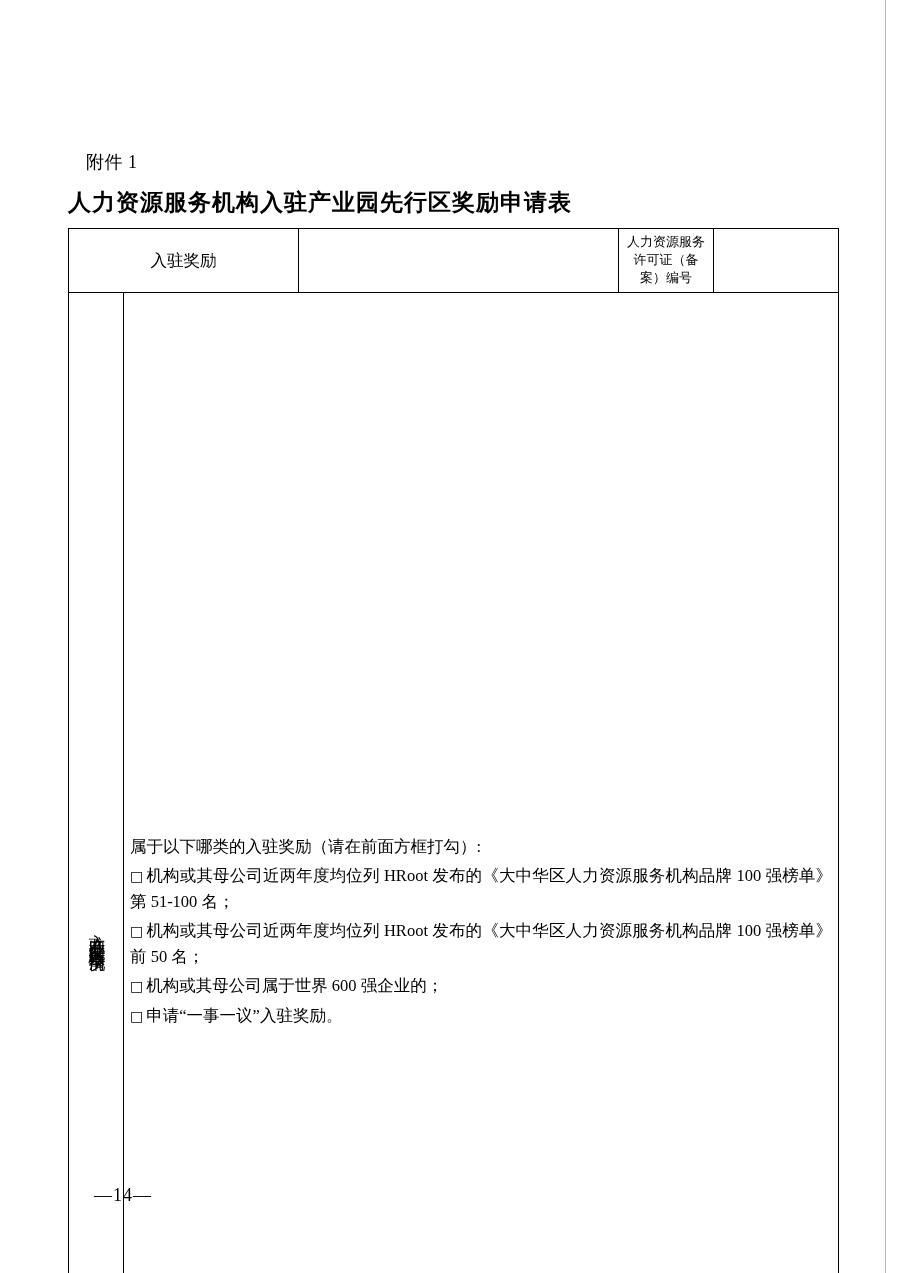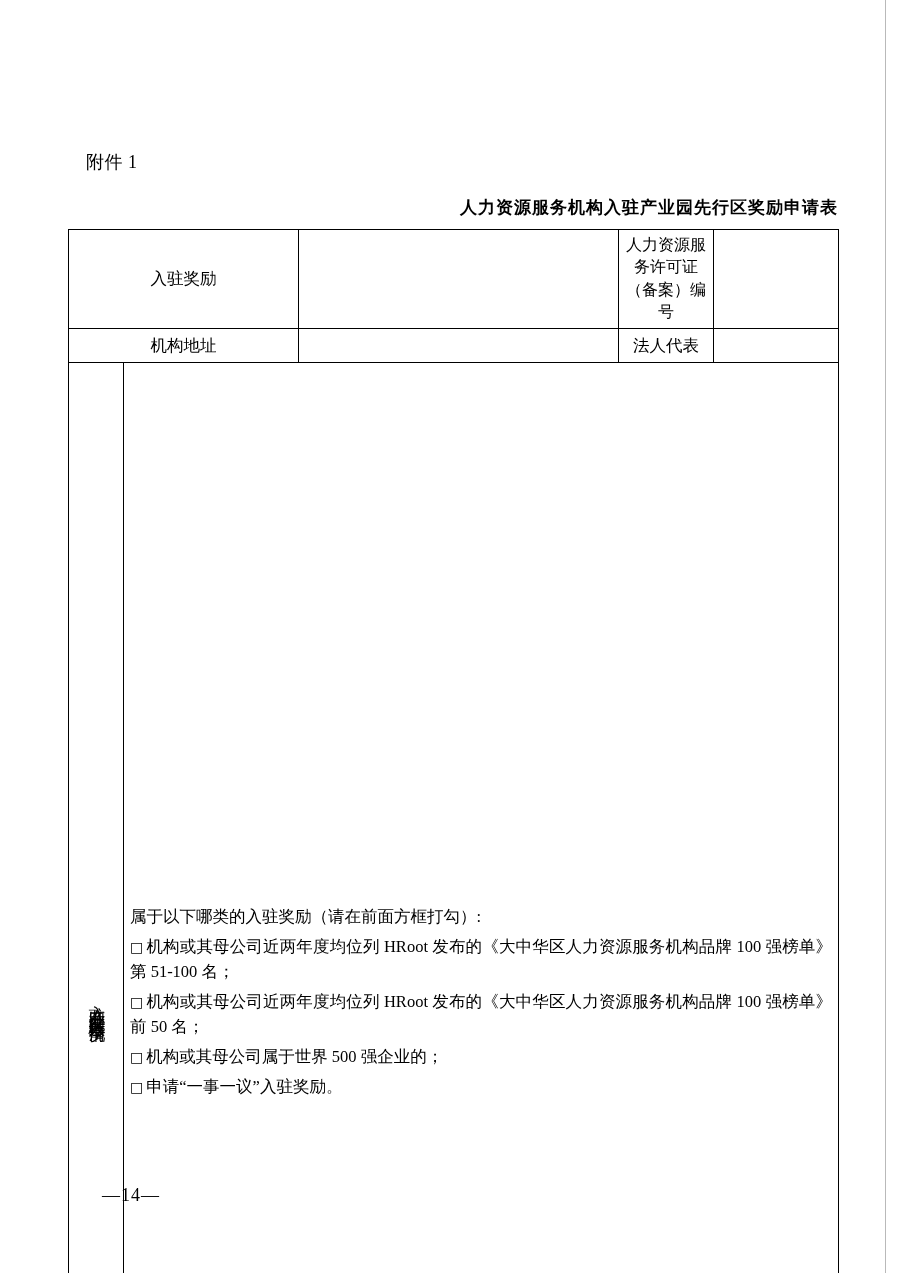--- a/index.html
+++ b/index.html
@@ -32,25 +32,25 @@
   .content {
     position: absolute;
     left: 68px;
     top: 150px;
     width: 770px;
   }
   .attach-label {
     font-size: 18px;
     letter-spacing: 0.5px;
     margin-left: 18px;
-    margin-bottom: 22px;
+    margin-bottom: 13px;
   }
   .doc-title {
-    text-align: right;
-    font-size: 17px;
+    text-align: left;
+    font-size: 23px;
     font-weight: bold;
     letter-spacing: 1px;
     margin: 0 0 10px 0;
     font-family: "Liberation Serif", "DejaVu Serif", serif;
   }
   table.form {
     border-collapse: collapse;
     width: 770px;
     table-layout: fixed;
   }
@@ -83,21 +83,21 @@
   .blk {
     padding: 6px 8px;
     vertical-align: top;
   }
   .blk p {
     margin: 0 0 4px 0;
     text-indent: 0;
   }
   .pagenum {
     position: absolute;
-    left: 102px;
+    left: 94px;
     top: 1185px;
     font-size: 18px;
     letter-spacing: 1px;
   }
   .chk {
     font-family: "DejaVu Sans", sans-serif;
     font-size: 14px;
     margin-right: 3px;
   }
   .nowrapjust {
@@ -126,41 +126,35 @@
         <col style="width:105px">
         <col style="width:105px">
         <col style="width:95px">
         <col style="width:125px">
       </colgroup>
 
       <tbody>
           <tr>
         <td class="c" colspan="2">入驻奖励</td>
         <td colspan="3"></td>
-        <td class="c" style="font-size:16px;line-height:1.4;">人力资源服务许可证（备案）编号</td>
+        <td class="c" style="font-size:13px;line-height:1.4;">人力资源服务许可证（备案）编号</td>
         <td></td>
       </tr>
 
-      <tr>
-        <td class="c" colspan="2">机构地址</td>
-        <td colspan="3"></td>
-        <td class="c">法人代表</td>
-        <td></td>
-      </tr>
 
 
       <tr>
         <td class="vcell">
           <span class="vert">入驻产业园先行区基本情况</span>
         </td>
         <td class="blk" colspan="6">
           <p>属于以下哪类的入驻奖励（请在前面方框打勾）:</p>
           <p class="nowrapjust"><span class="chk">□</span><span>机构或其母公司近两年度均位列 HRoot 发布的《大中华区人力资源服务机构品牌 100 强榜单》第 51-100 名；</span></p>
           <p class="nowrapjust"><span class="chk">□</span><span>机构或其母公司近两年度均位列 HRoot 发布的《大中华区人力资源服务机构品牌 100 强榜单》前 50 名；</span></p>
-          <p><span class="chk">□</span><span>机构或其母公司属于世界 500 强企业的；</span></p>
+          <p><span class="chk">□</span><span>机构或其母公司属于世界 600 强企业的；</span></p>
           <p><span class="chk">□</span><span>申请“一事一议”入驻奖励。</span></p>
         </td>
       </tr>
 
     </tbody>
       </table>
 
   </div>
 
   <div class="pagenum">—14—</div>

